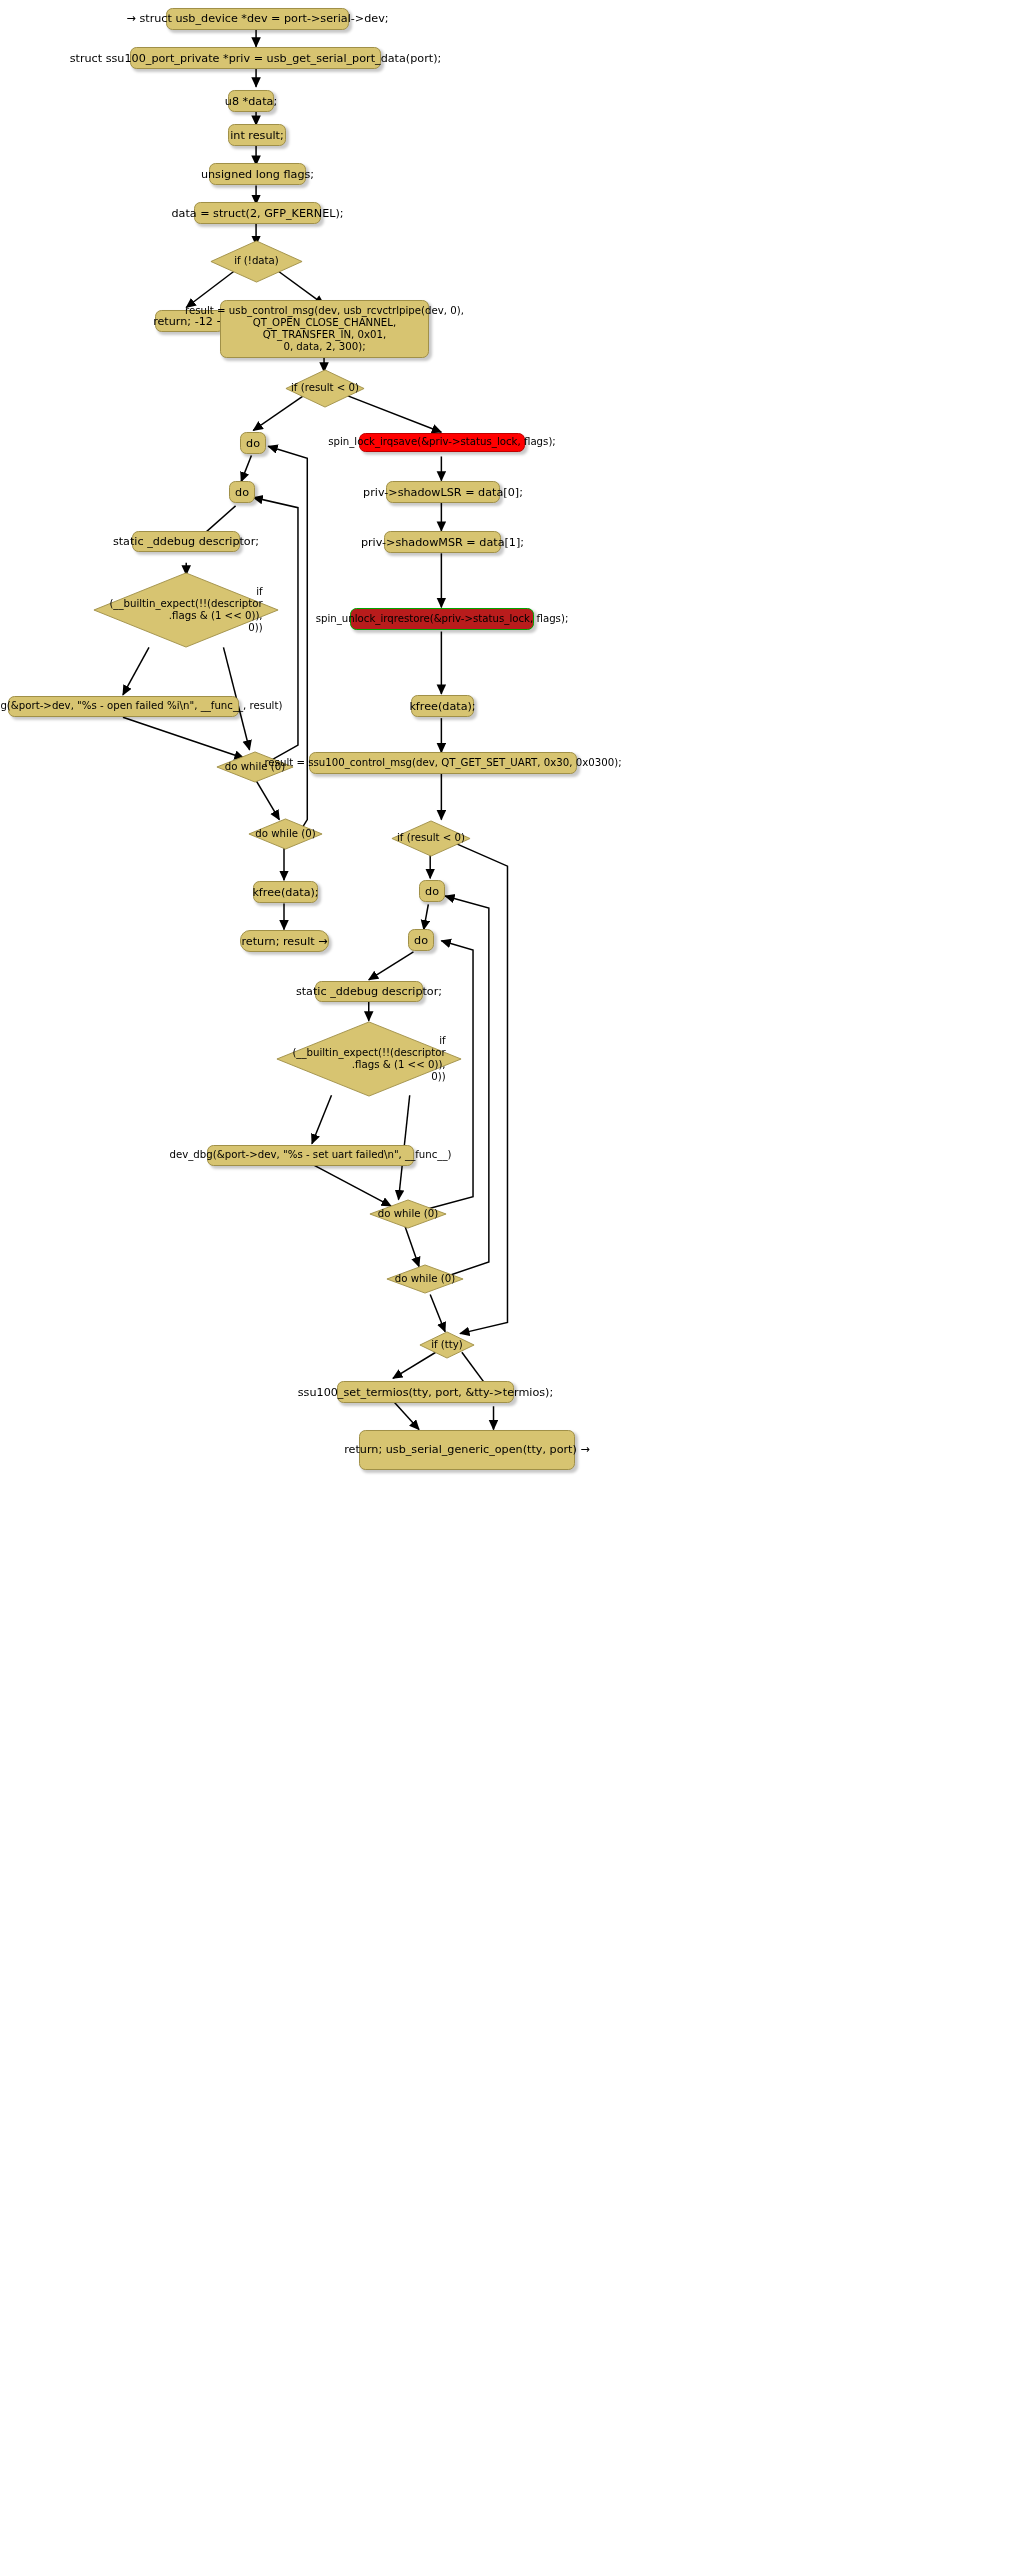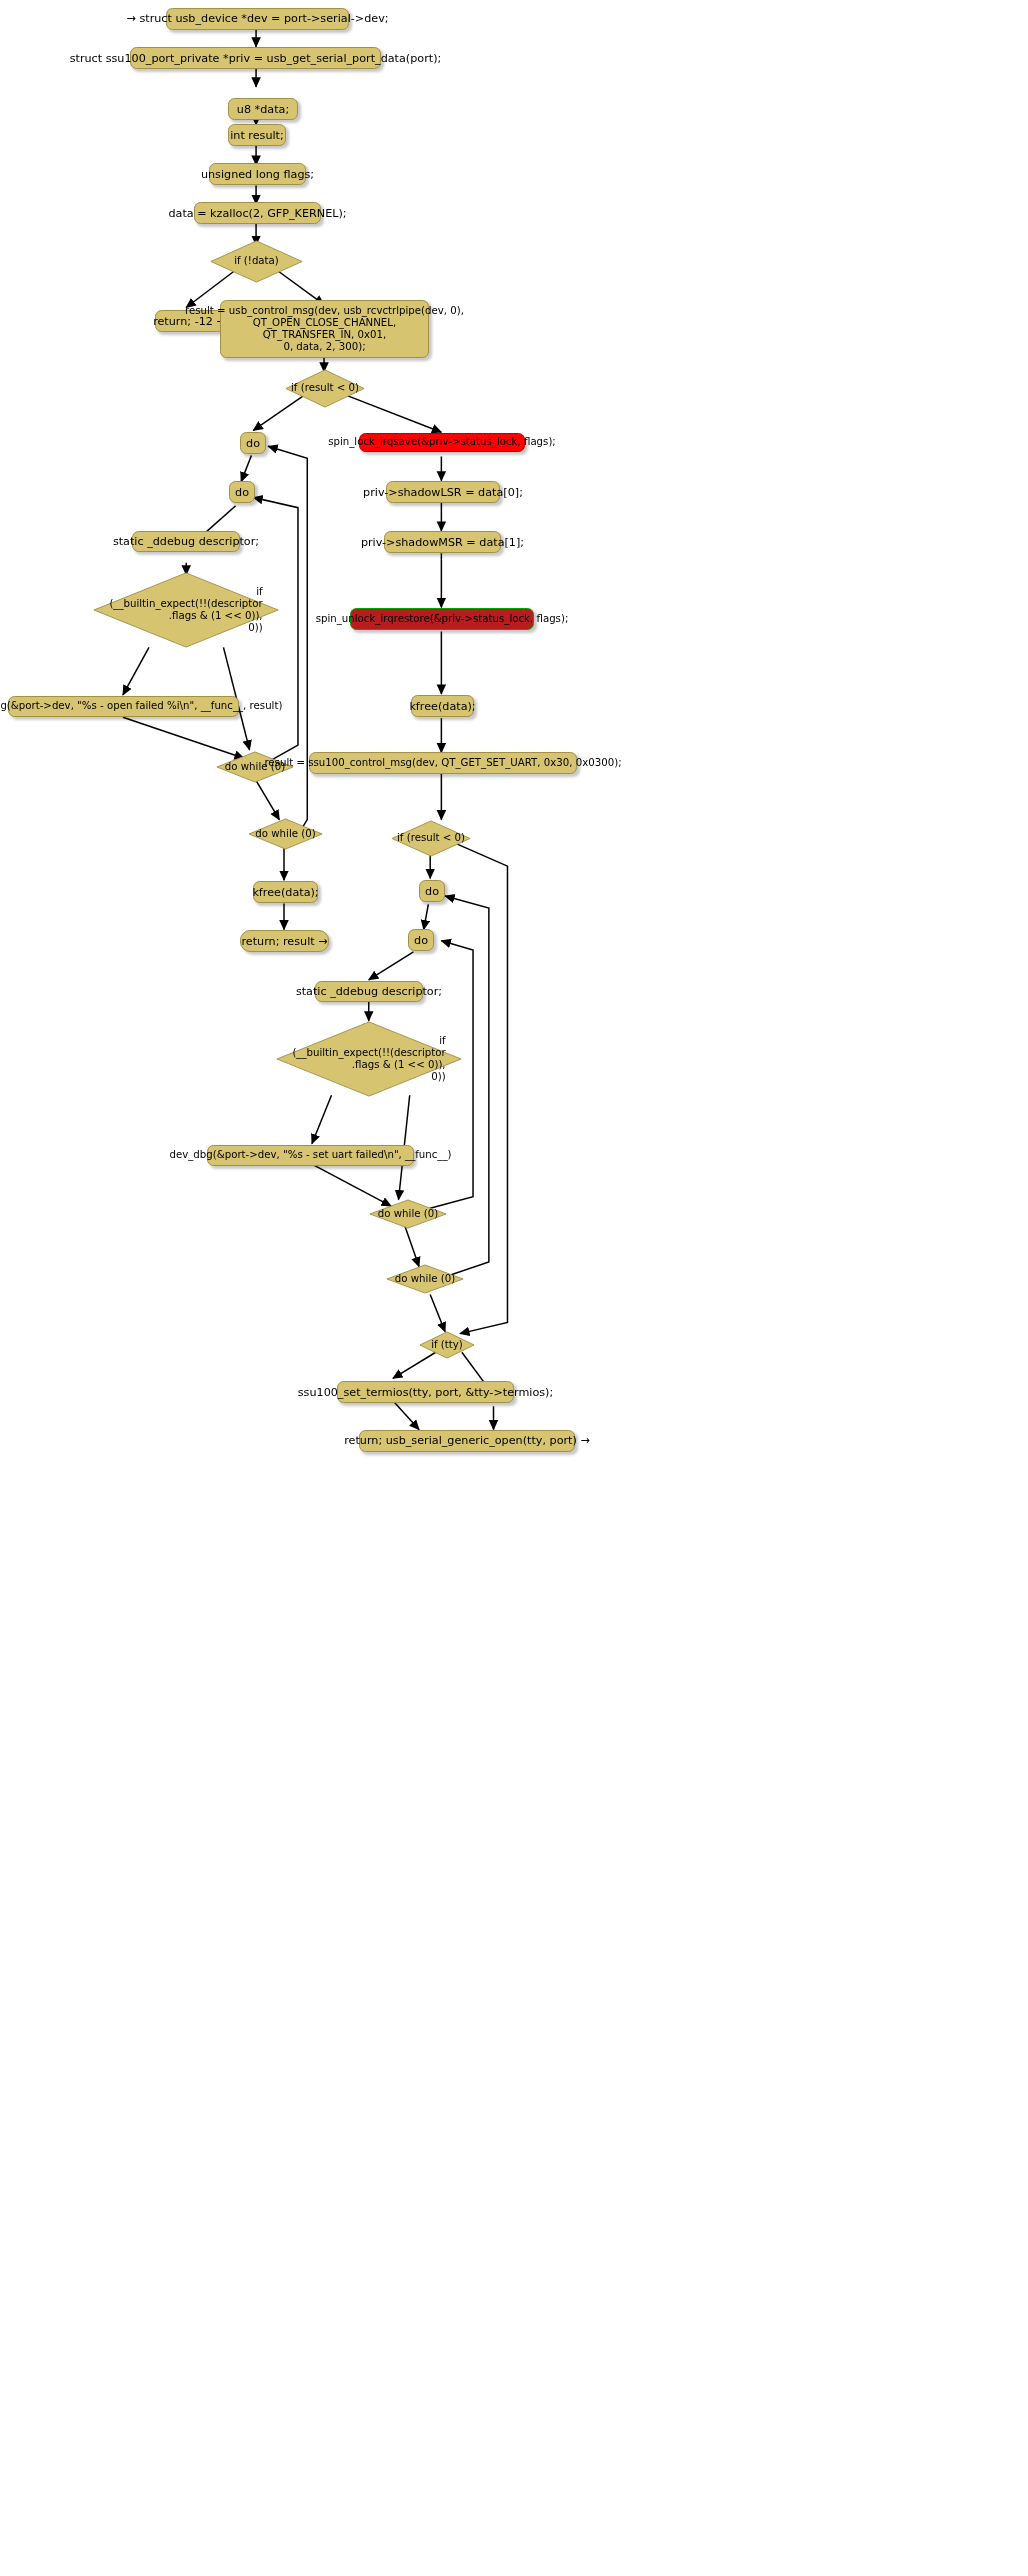--- a/index.html
+++ b/index.html
@@ -157,34 +157,34 @@
   </svg>
 
   <div class="node rect fs12" style="left:166px; top:7.5px; width:183px; height:22.4px;">
     <span>→ struct usb_device *dev = port-&gt;serial-&gt;dev;</span>
   </div>
 
   <div class="node rect fs12" style="left:130px; top:47px; width:251px; height:22.4px;">
     <span>struct ssu100_port_private *priv = usb_get_serial_port_data(port);</span>
   </div>
 
-  <div class="node rect fs12" style="left:228px; top:98px; width:70px; height:22.4px;justify-content:center;">
+  <div class="node rect fs12" style="left:228px; top:90px; width:46px; height:22.4px;justify-content:center;">
     <span>u8 *data;</span>
   </div>
 
   <div class="node rect fs12" style="left:228px; top:124px; width:58px; height:22.4px;">
     <span>int result;</span>
   </div>
 
   <div class="node rect fs12" style="left:209px; top:163px; width:97px; height:22.4px;">
     <span>unsigned long flags;</span>
   </div>
 
   <div class="node rect fs12" style="left:194px; top:202px; width:127px; height:22.4px;">
-    <span>data = kzalloc(2, GFP_KERNEL);</span>
+    <span>data = struct(2, GFP_KERNEL);</span>
   </div>
 
   <div class="node diamond fs11" style="left:210px; top:240px; width:93px; height:43px;">
     <svg class="dshape" viewBox="0 0 100 46" preserveAspectRatio="none">
       <polygon points="50,1 99,23 50,45 1,23" fill="#D7C471" stroke="#A09048" stroke-width="1"></polygon>
     </svg>
     <span class="dlabel">if (!data)</span>
   </div>
 
   <div class="node rect fs12" style="left:155px; top:310px; width:69px; height:22.4px;">
@@ -328,18 +328,18 @@
     <svg class="dshape" viewBox="0 0 60 30" preserveAspectRatio="none">
       <polygon points="30,1 59,15 30,29 1,15" fill="#D7C471" stroke="#A09048" stroke-width="1"></polygon>
     </svg>
     <span class="dlabel">if (tty)</span>
   </div>
 
   <div class="node rect fs12" style="left:299px; top:1381px; width:177px; height:22.4px;margin-left:38px;">
     <span>ssu100_set_termios(tty, port, &amp;tty-&gt;termios);</span>
   </div>
 
-  <div class="node rect fs12" style="left:359px; top:1430px; width:216px; height:22px;">
+  <div class="node rect fs12" style="left:359px; top:1430px; width:216px; height:40px;">
     <span>return; usb_serial_generic_open(tty, port) →</span>
   </div>
 
 </div>
 
 
 </body></html>

